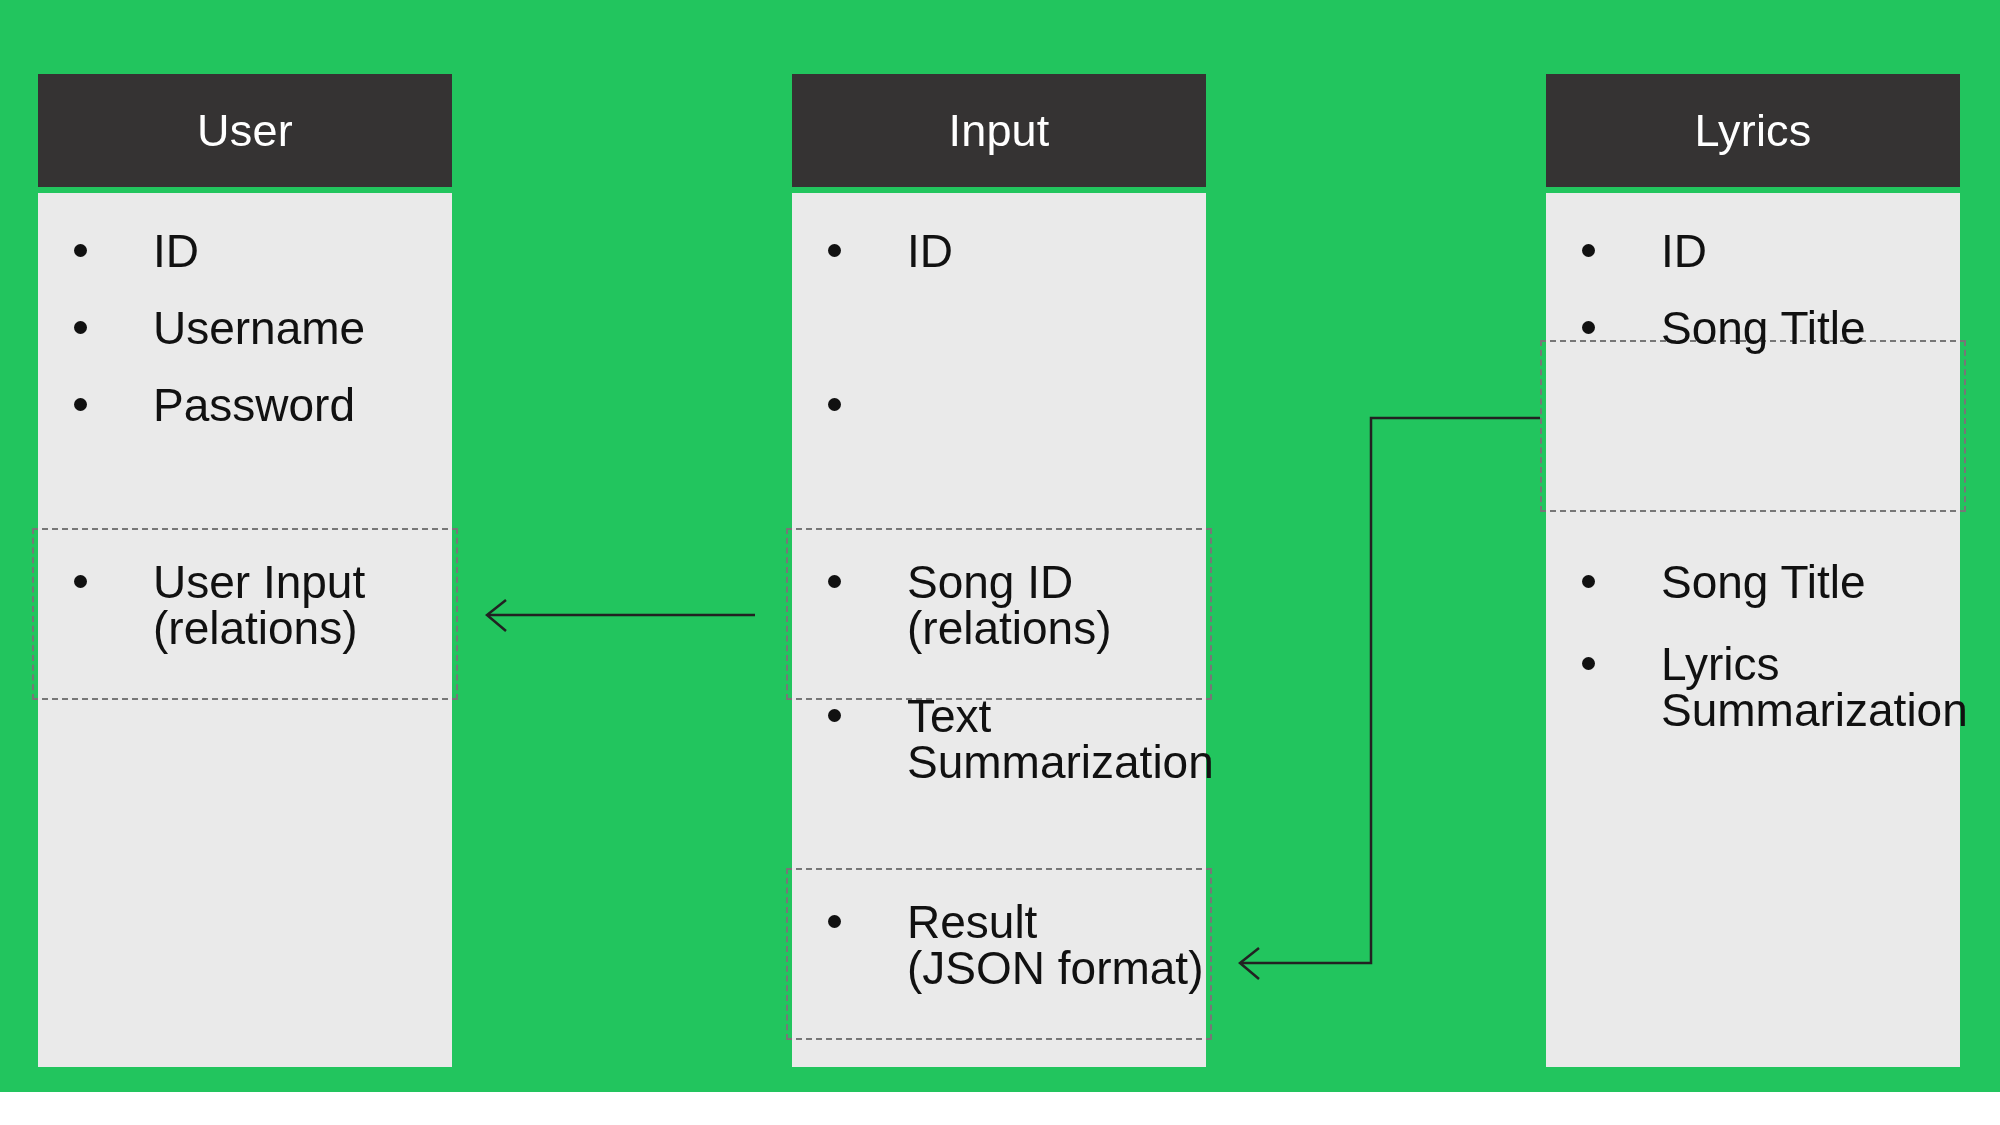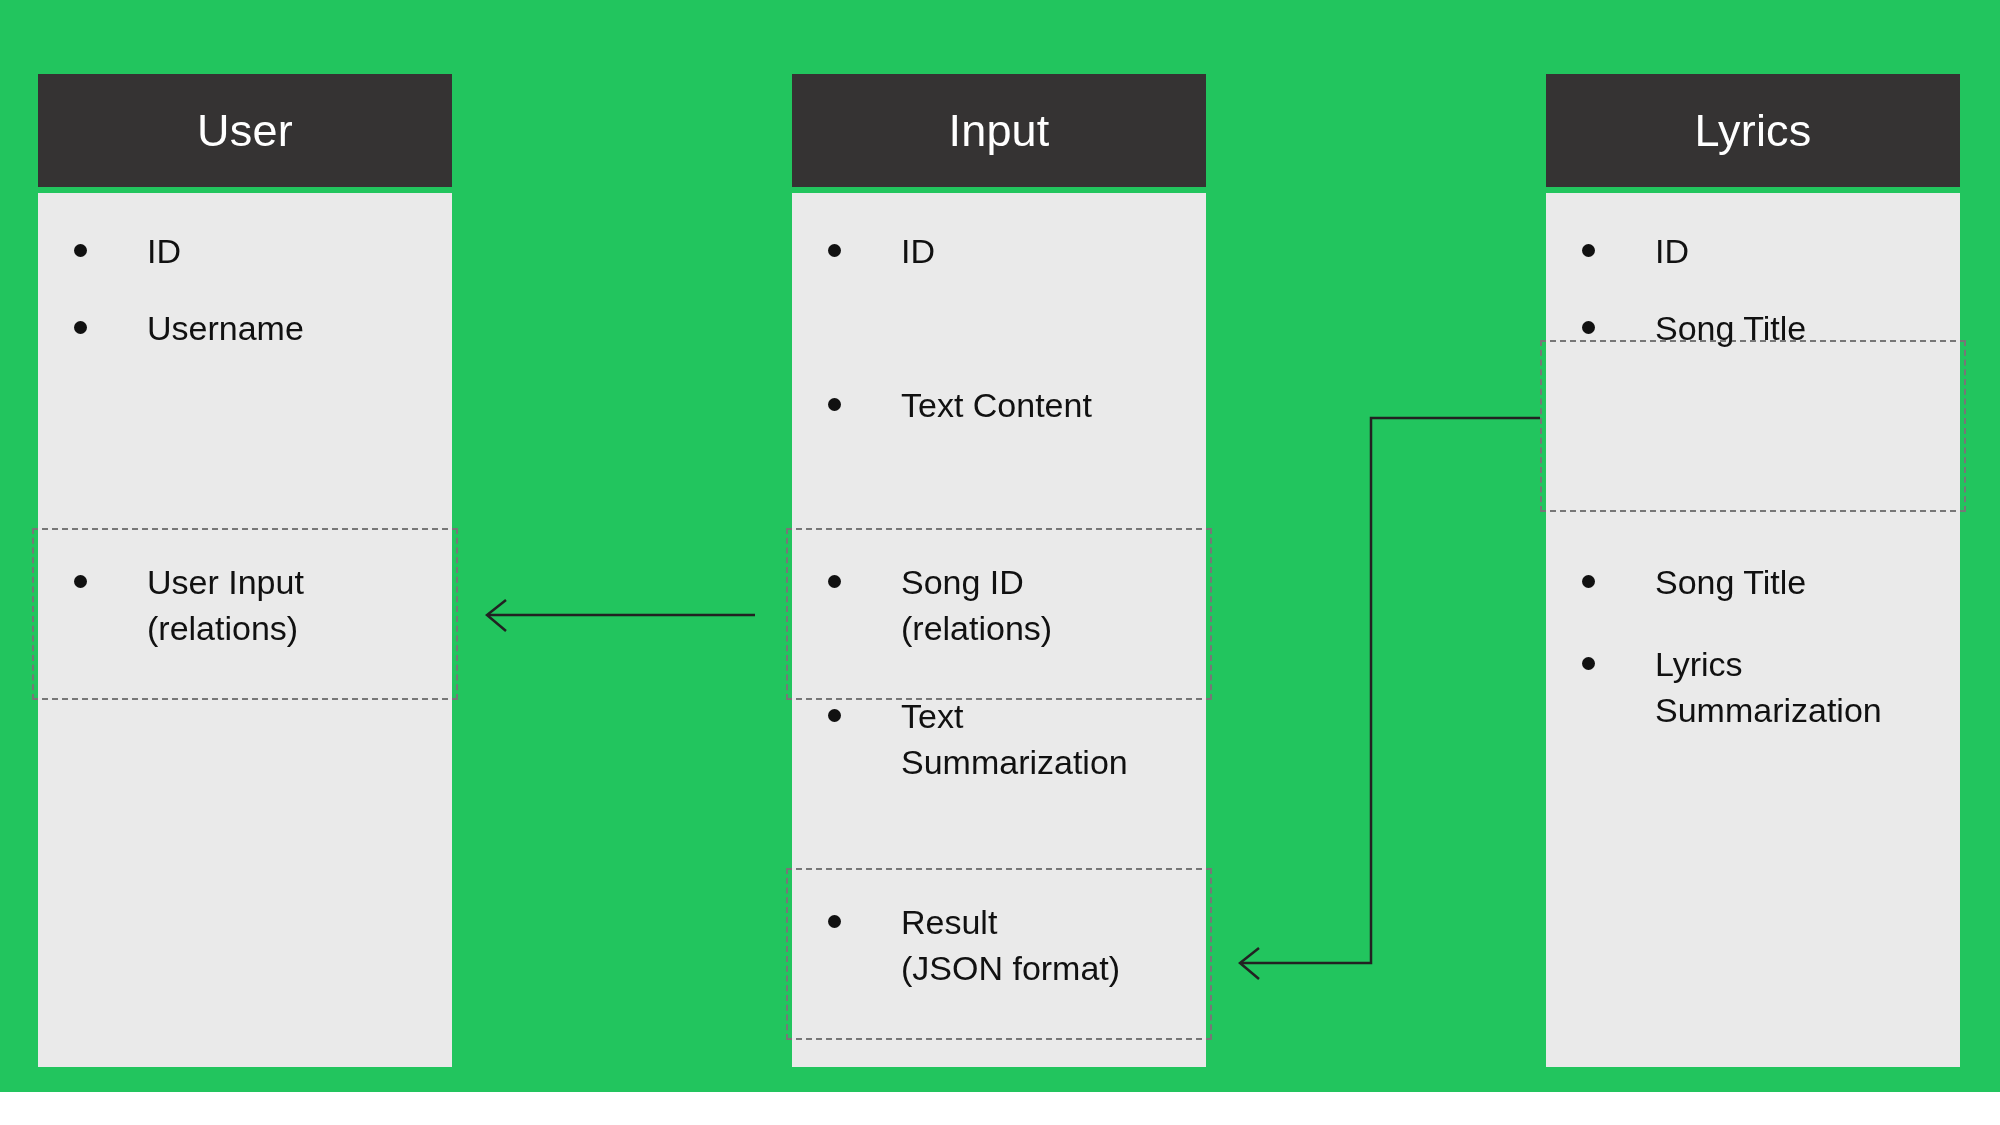--- a/index.html
+++ b/index.html
@@ -38,23 +38,23 @@
     height: 874px;
     background: #eaeaea;
   }
 
   
   .field {
     position: absolute;
     left: 0;
     width: 414px;
     box-sizing: border-box;
-    padding-left: 24px;
+    padding-left: 30px;
     color: #111111;
-    font-size: 34px;
+    font-size: 46px;
     line-height: 46px;
   }
   .field .bullet {
     position: absolute;
     left: 36px;
     top: 16px;
     width: 13px;
     height: 13px;
     border-radius: 50%;
     background: #111111;
@@ -96,20 +96,24 @@
       <div class="dashed-group" style="top:335px; height:172px;"></div>
 
       <div class="field" style="top:35px;">
         <span class="bullet"></span>
         <span class="label">ID</span>
       </div>
       <div class="field" style="top:112px;">
         <span class="bullet"></span>
         <span class="label">Username</span>
       </div>
+      <div class="field" style="top:189px;">
+        <span class="bullet"></span>
+        <span class="label">Password</span>
+      </div>
       <div class="field" style="top:366px;">
         <span class="bullet"></span>
         <span class="label">User Input
 (relations)</span>
       </div>
 
     </div>
   </div>
 
   <div class="card" style="left:792px; top:74px;">
@@ -118,21 +122,20 @@
 
       <div class="dashed-group" style="top:335px; height:172px;"></div>
       <div class="dashed-group" style="top:675px; height:172px;"></div>
 
       <div class="field" style="top:35px;">
         <span class="bullet"></span>
         <span class="label">ID</span>
       </div>
       <div class="field" style="top:189px;">
         <span class="bullet"></span>
-        <span class="label">Text Content</span>
       </div>
       <div class="field" style="top:366px;">
         <span class="bullet"></span>
         <span class="label">Song ID
 (relations)</span>
       </div>
       <div class="field" style="top:500px;">
         <span class="bullet"></span>
         <span class="label">Text
 Summarization</span>

